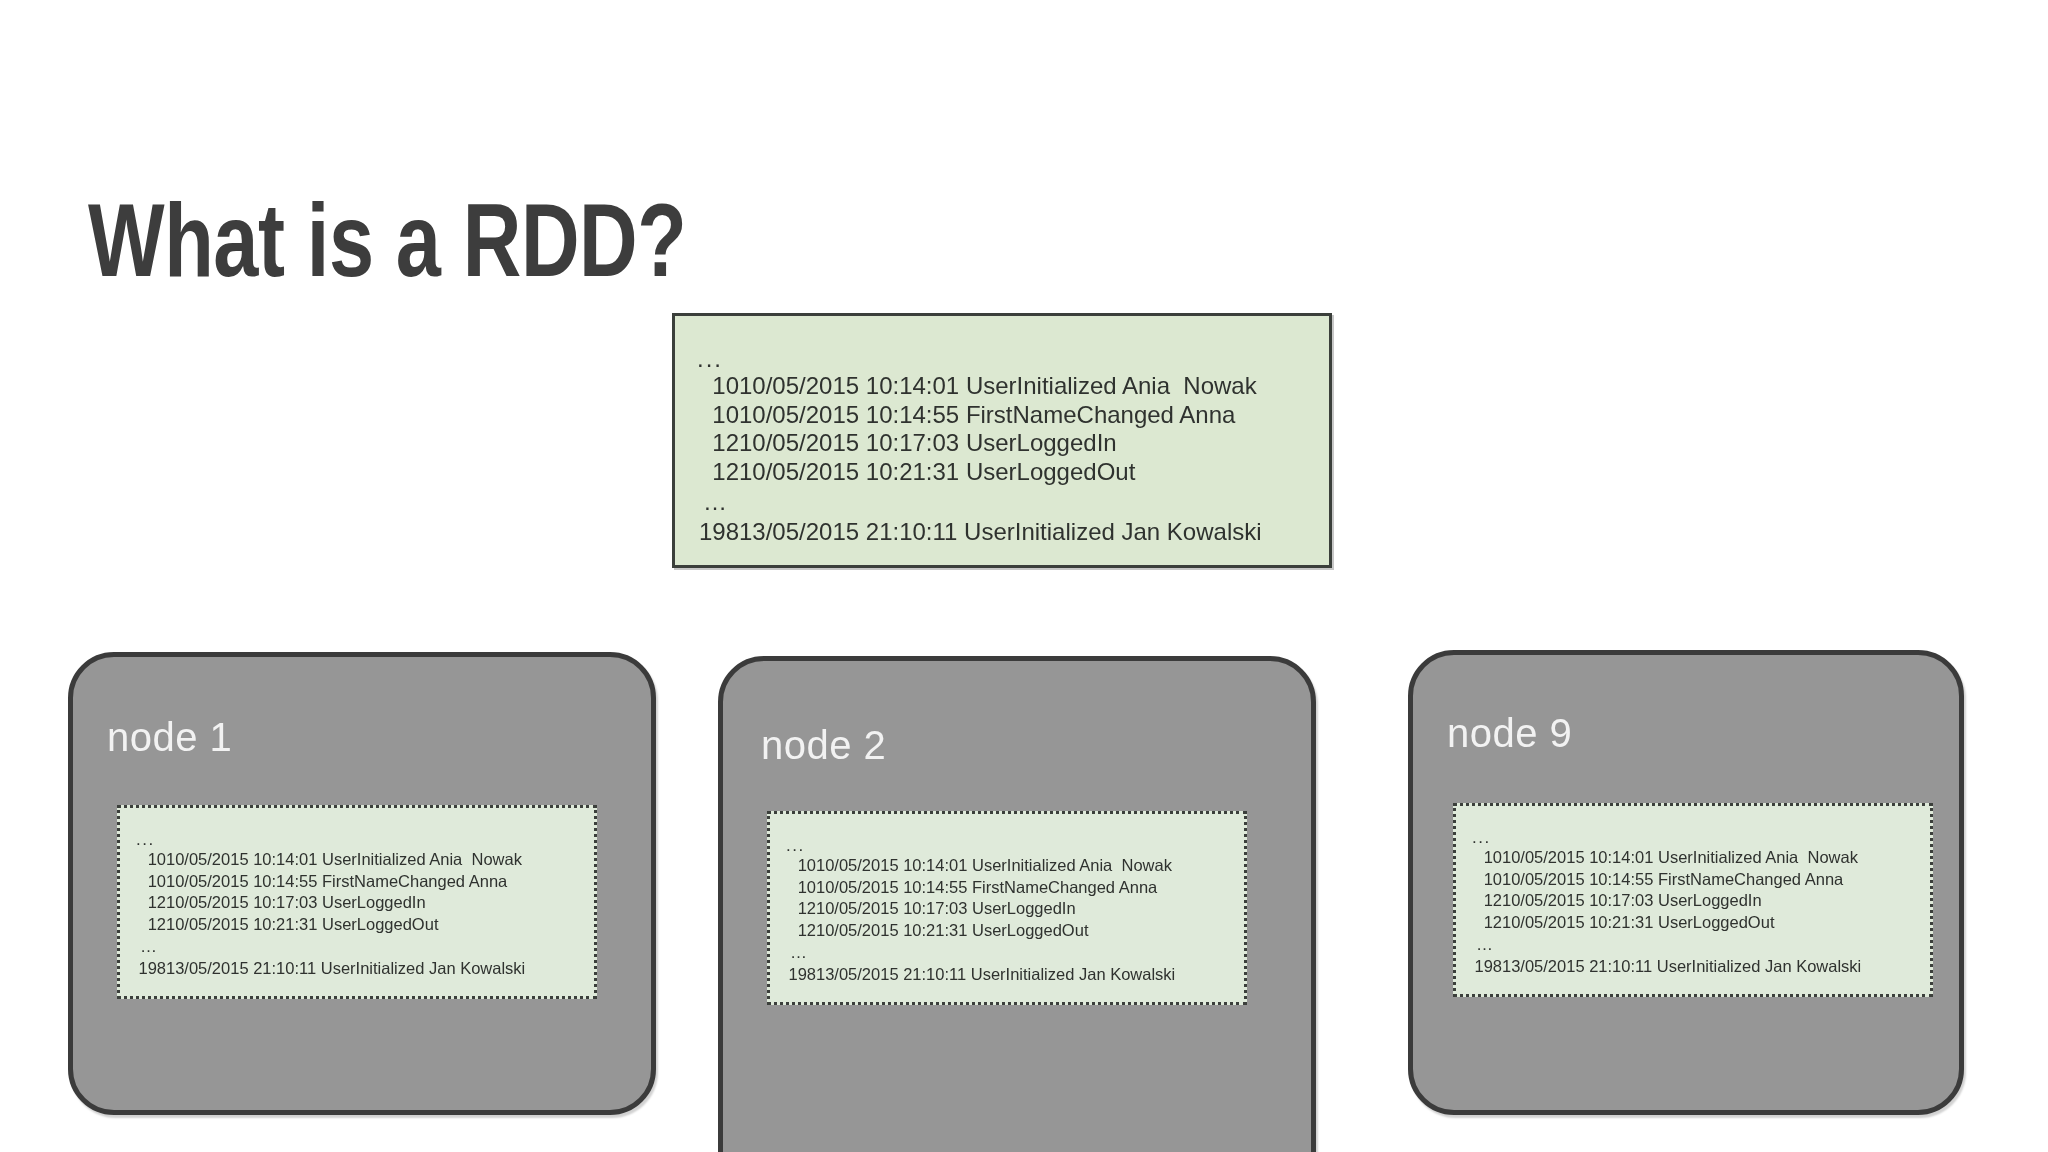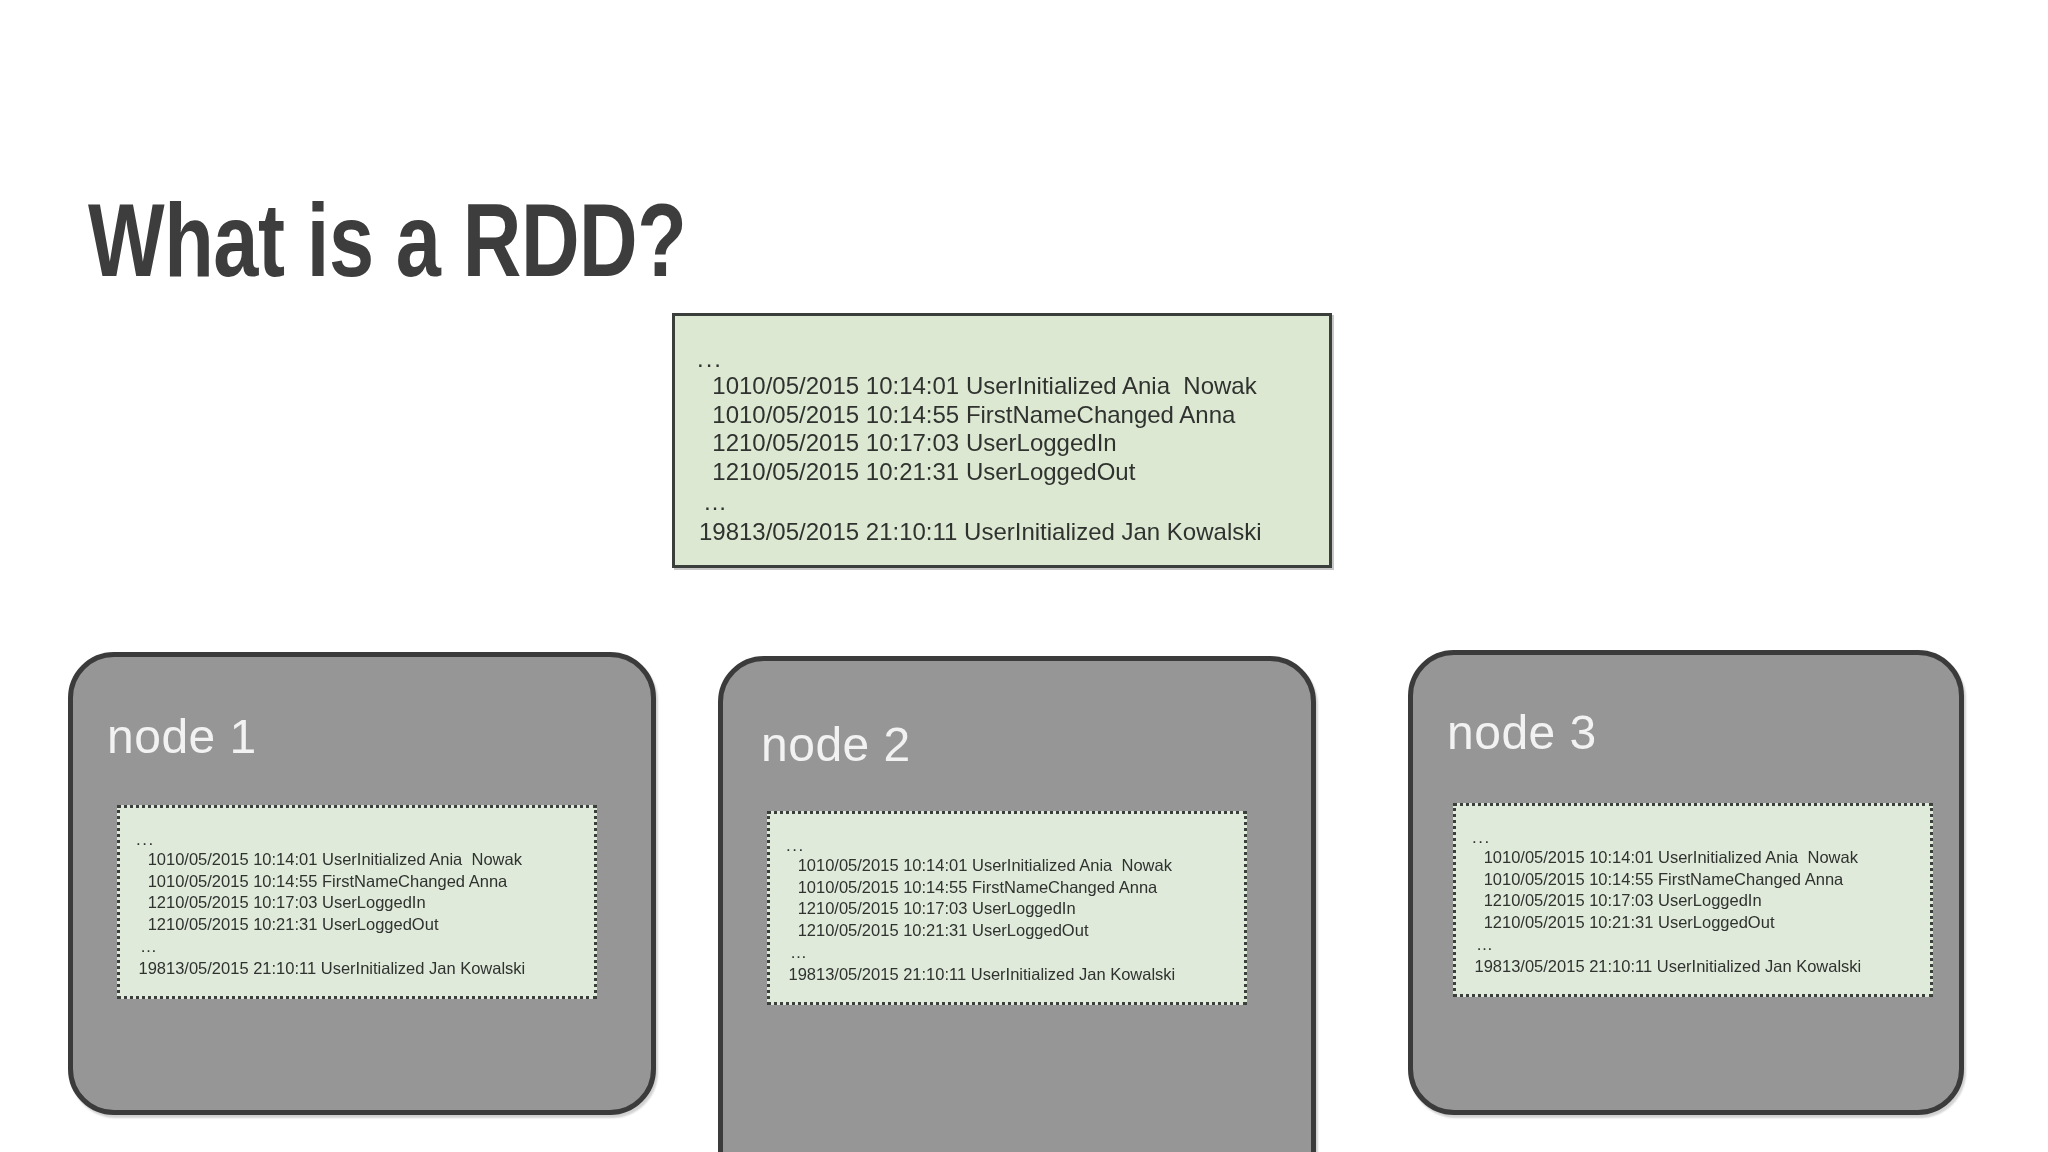--- a/index.html
+++ b/index.html
@@ -86,21 +86,21 @@
     border: 5px solid #3b3b3b;
     border-radius: 46px;
     box-sizing: border-box;
     box-shadow: 2px 3px 2px rgba(0,0,0,0.18);
   }
   .node-label {
     position: absolute;
     color: #f2f2f2;
     font-family: "Liberation Sans", sans-serif;
     font-weight: 400;
-    font-size: 48px;
+    font-size: 40px;
     line-height: 42px;
     letter-spacing: 0.5px;
     user-select: none;
   }
   .node-partition {
     position: absolute;
     background: #dfeada;
     border: 3px dotted #3b3f3b;
     box-sizing: border-box;
   }
@@ -141,17 +141,17 @@
 </div>
 
 <div id="node-box-2" class="node-box">
   <div class="node-label">node 2</div>
   <div class="node-partition">
     <div class="log-listing"><div class="log-line ellipsis-top">...</div><div class="log-line"><span class="log-id">10</span><span>10/05/2015 10:14:01 UserInitialized Ania  Nowak</span></div><div class="log-line"><span class="log-id">10</span><span>10/05/2015 10:14:55 FirstNameChanged Anna</span></div><div class="log-line"><span class="log-id">12</span><span>10/05/2015 10:17:03 UserLoggedIn</span></div><div class="log-line"><span class="log-id">12</span><span>10/05/2015 10:21:31 UserLoggedOut</span></div><div class="log-line ellipsis-mid">…</div><div class="log-line"><span class="log-id">198</span><span>13/05/2015 21:10:11 UserInitialized Jan Kowalski</span></div></div>
   </div>
 </div>
 
 <div id="node-box-3" class="node-box">
-  <div class="node-label">node 3</div>
+  <div class="node-label">node 9</div>
   <div class="node-partition">
     <div class="log-listing"><div class="log-line ellipsis-top">...</div><div class="log-line"><span class="log-id">10</span><span>10/05/2015 10:14:01 UserInitialized Ania  Nowak</span></div><div class="log-line"><span class="log-id">10</span><span>10/05/2015 10:14:55 FirstNameChanged Anna</span></div><div class="log-line"><span class="log-id">12</span><span>10/05/2015 10:17:03 UserLoggedIn</span></div><div class="log-line"><span class="log-id">12</span><span>10/05/2015 10:21:31 UserLoggedOut</span></div><div class="log-line ellipsis-mid">…</div><div class="log-line"><span class="log-id">198</span><span>13/05/2015 21:10:11 UserInitialized Jan Kowalski</span></div></div>
   </div>
 </div>
 
 </body></html>

